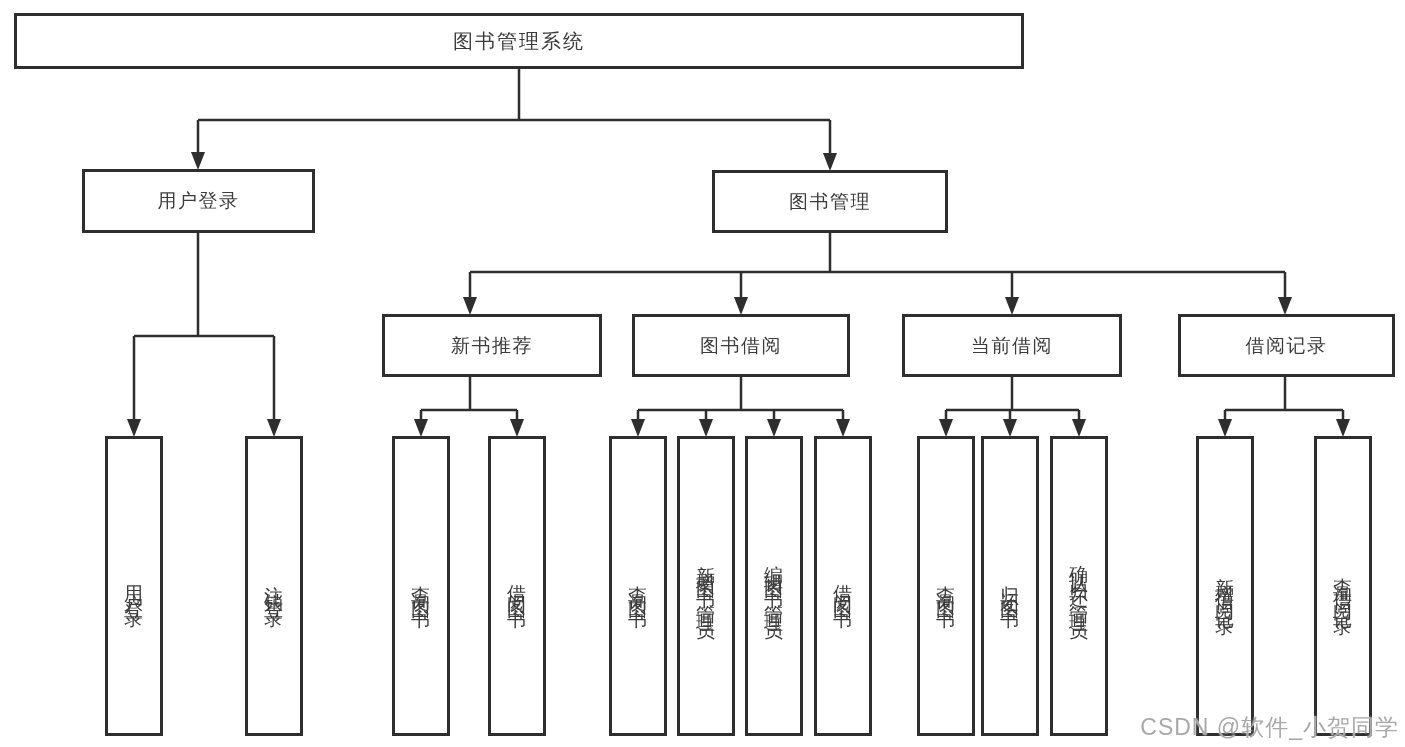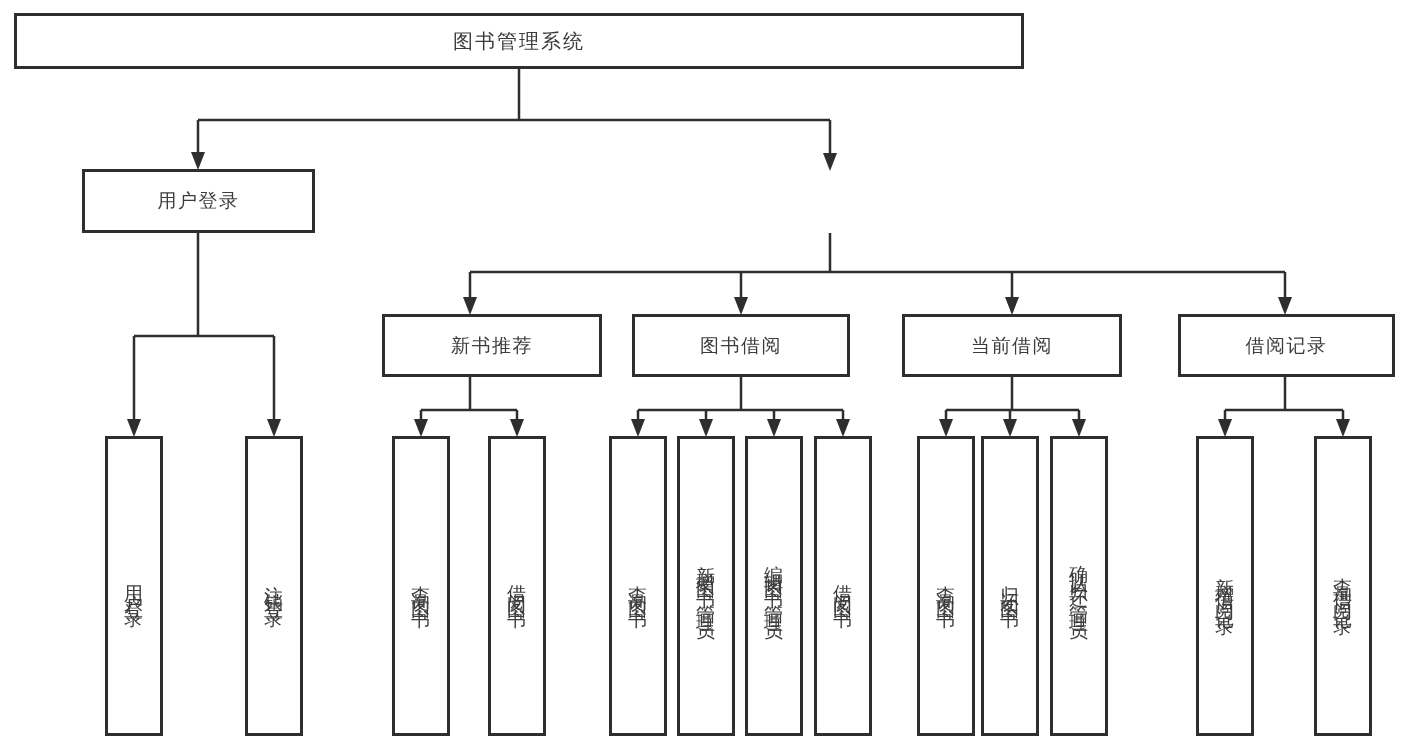--- a/index.html
+++ b/index.html
@@ -97,20 +97,23 @@
     <polygon points="1336,419 1350,419 1343,437"></polygon>
   </svg>
 
   <div class="node" style="left:14px; top:13px; width:1010px; height:56px;">
     <span class="h-label root-label">图书管理系统</span>
   </div>
 
   <div class="node" style="left:82px; top:169px; width:233px; height:64px;">
     <span class="h-label">用户登录</span>
   </div>
+  <div class="node" style="left:712px; top:170px; width:236px; height:63px;">
+    <span class="h-label">图书管理</span>
+  </div>
 
   <div class="node" style="left:360px; top:314px; width:220px; height:63px;margin-left:22px;">
     <span class="h-label">新书推荐</span>
   </div>
   <div class="node" style="left:902px; top:314px; width:220px; height:63px;">
     <span class="h-label">当前借阅</span>
   </div>
   <div class="node" style="left:632px; top:314px; width:218px; height:63px;">
     <span class="h-label">图书借阅</span>
   </div>
@@ -155,14 +158,15 @@
     <span>确认归还（管理员）</span>
   </div>
 
   <div class="node v-box" style="left:1196px; top:436px; width:58px; height:300px;">
     <span>新增借阅记录</span>
   </div>
   <div class="node v-box" style="left:1314px; top:436px; width:58px; height:300px;">
     <span>查询借阅记录</span>
   </div>
 
+  <div class="watermark">CSDN @软件_小贺同学</div>
 
 </div>
 
 </body></html>

